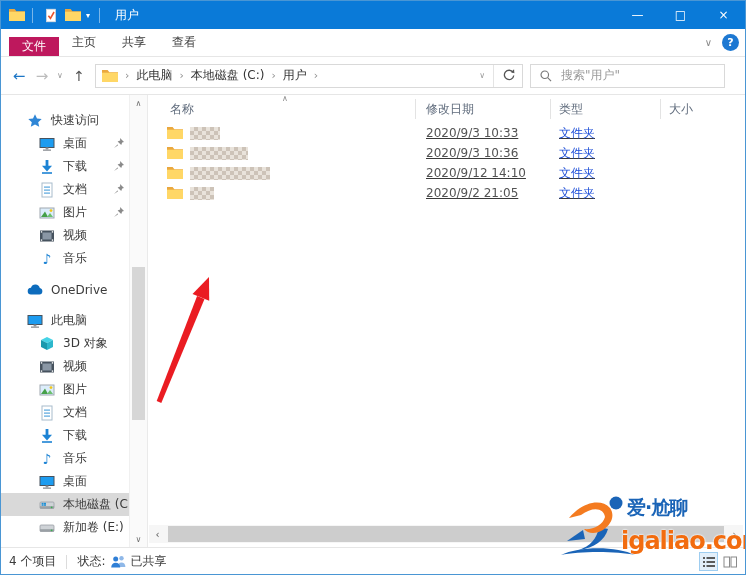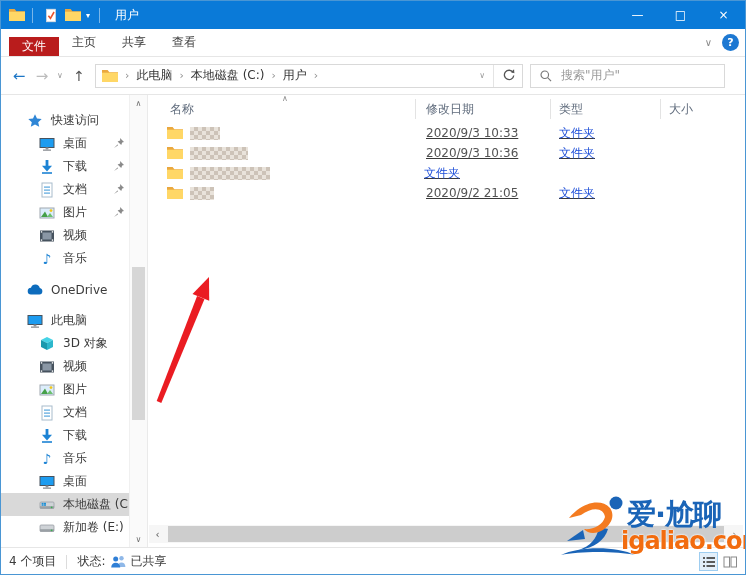--- a/index.html
+++ b/index.html
@@ -12,21 +12,21 @@
   .qat-sep{width:1px;height:15px;background:rgba(255,255,255,.45);margin:0 7px;}
   .qat-btn{display:flex;align-items:center;justify-content:center;width:22px;height:24px;}
   .qat-drop{font-size:8px;margin-left:2px;margin-right:2px;}
   .tb-title{margin-left:8px;font-size:12px;}
   .tb-spacer{flex:1;}
   .win-btn{width:43px;height:28px;display:flex;align-items:center;justify-content:center;font-size:12px;color:#fff;}
 
   
   .tabs{height:27px;background:#fff;display:flex;align-items:stretch;border-bottom:1px solid #e6e6e6;position:relative;}
   .tab{display:flex;align-items:center;padding:0 13px;color:#3b3b3b;}
-  .tab.active{background:#b91c1c;color:#fff;margin-left:8px;margin-top:8px;}
+  .tab.active{background:#be185d;color:#fff;margin-left:8px;margin-top:8px;}
   .tabs-right{position:absolute;right:6px;top:0;height:27px;display:flex;align-items:center;gap:10px;}
   .rb-expand{color:#8a8a8a;font-size:10px;}
   .help-btn{width:17px;height:17px;border-radius:50%;background:#1d78d2;color:#fff;display:flex;align-items:center;justify-content:center;font-size:11px;font-weight:bold;}
 
   
   .addr{height:37px;background:#fff;display:flex;align-items:center;border-bottom:1px solid #e6e6e6;padding:0 6px;}
   .nav-btn{display:flex;align-items:center;justify-content:center;height:24px;}
   .nav-back{width:24px;color:#1c76c6;font-size:15px;}
   .nav-fwd{width:22px;color:#bcbcbc;font-size:15px;}
   .nav-drop{width:14px;color:#9a9a9a;font-size:8px;}
@@ -81,21 +81,21 @@
   .st-sep{width:1px;height:14px;background:#dcdcdc;margin:0 10px;}
   .st-people{width:17px;height:15px;margin:0 4px;}
   .view-toggles{position:absolute;right:6px;top:4px;display:flex;gap:2px;}
   .vt{width:19px;height:19px;box-sizing:border-box;display:flex;align-items:center;justify-content:center;border:1px solid transparent;}
   .vt.active{border-color:#9ecdf0;background:#e3effa;}
 
   
   .red-arrow{position:absolute;left:140px;top:168px;width:90px;height:150px;z-index:4;pointer-events:none;}
   .watermark{position:absolute;left:556px;top:486px;width:190px;height:86px;z-index:6;pointer-events:none;}
   .wm-logo{position:absolute;left:2px;top:4px;width:78px;height:74px;}
-  .wm-title{position:absolute;left:70px;top:8px;font-size:29px;font-weight:bold;color:#1a64b7;white-space:nowrap;letter-spacing:-1px;}
+  .wm-title{position:absolute;left:70px;top:8px;font-size:19px;font-weight:bold;color:#1a64b7;white-space:nowrap;letter-spacing:-1px;}
   .wm-domain{position:absolute;left:64px;top:40px;font-size:24px;font-weight:bold;color:#f26c0f;white-space:nowrap;text-shadow:0 0 2px #fff,0 0 2px #fff;letter-spacing:-1px;}
   svg{display:block;}
 </style>
 </head>
 <body>
 
 <svg width="0" height="0" style="position:absolute">
   <defs>
     <symbol id="s-folder" viewBox="0 0 16 14">
       <path d="M0 1h5.6l1.8 2.2H16V13H0z" fill="#eaa83f"></path>
@@ -419,20 +419,21 @@
         <div class="date">2020/9/3 10:36</div>
         <div class="type">文件夹</div>
       </div>
       <div class="frow">
         <div class="name">
           <svg class="ic">
               <use href="#s-folder"></use>
             </svg>
           <div class="blur" style="width:80px"></div>
         </div>
+        <div class="date">2020/9/12 14:10</div>
         <div class="type">文件夹</div>
       </div>
       <div class="frow">
         <div class="name">
           <svg class="ic">
               <use href="#s-folder"></use>
             </svg>
           <div class="blur" style="width:24px"></div>
         </div>
         <div class="date">2020/9/2 21:05</div>

